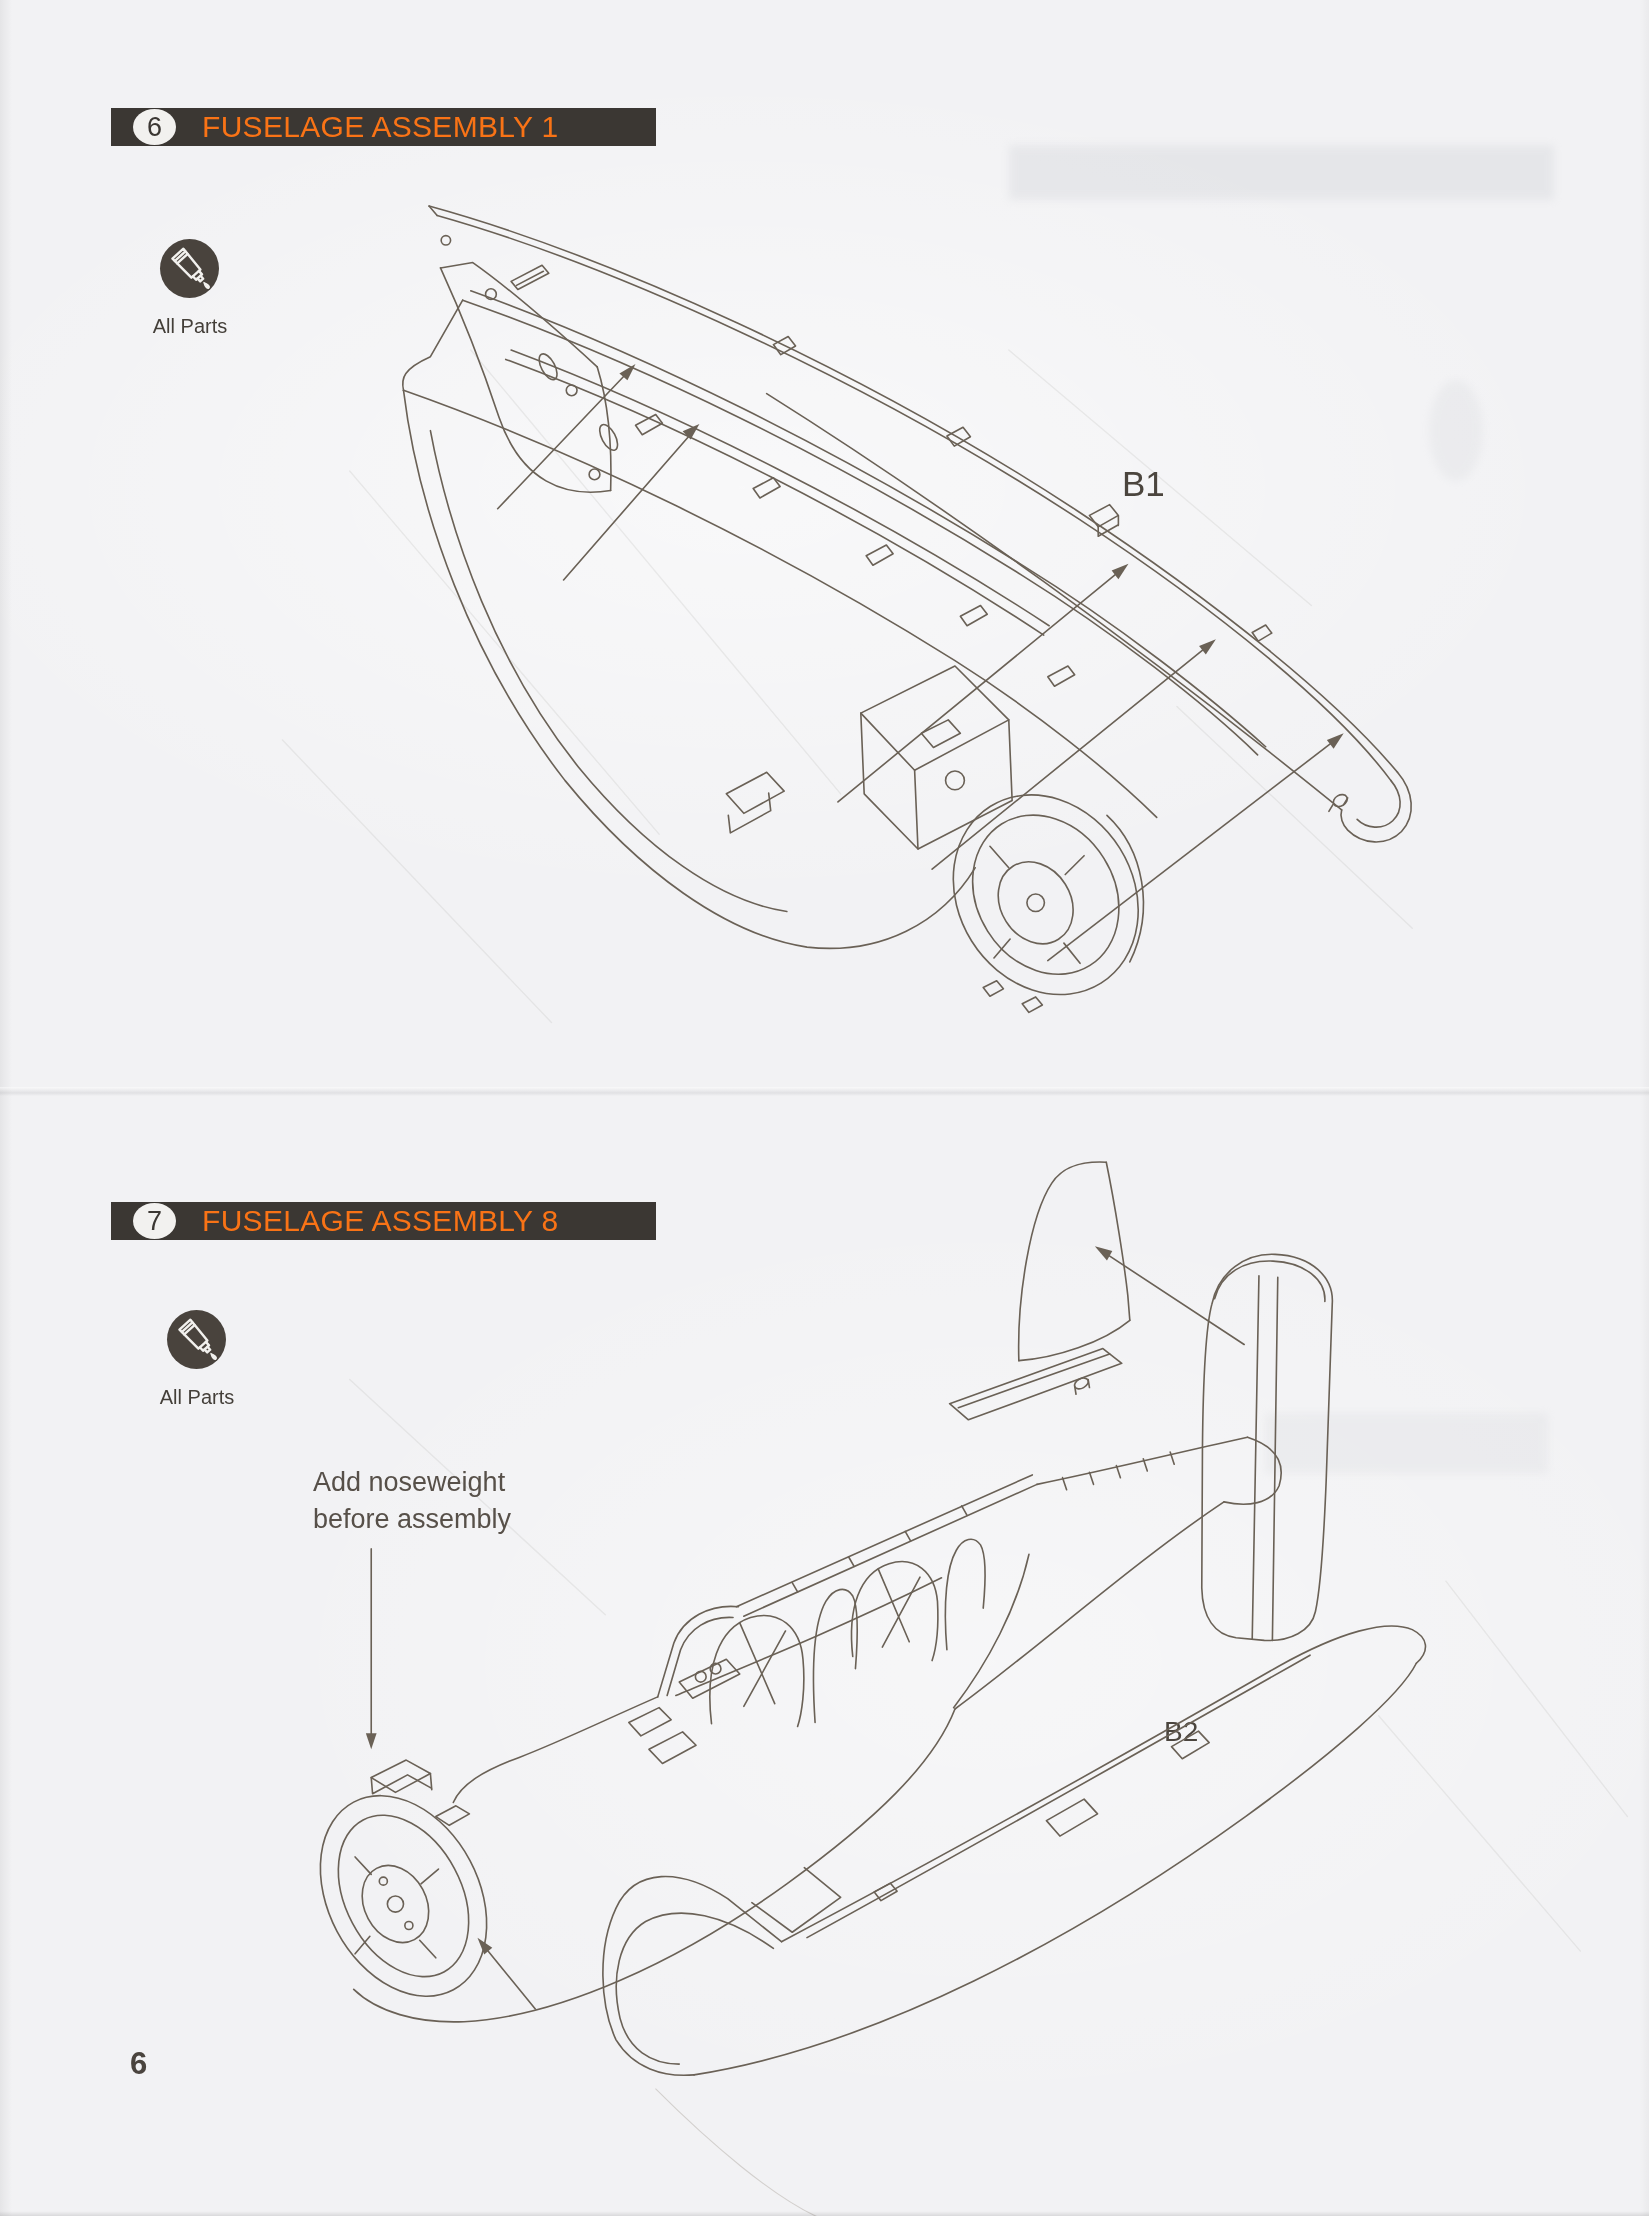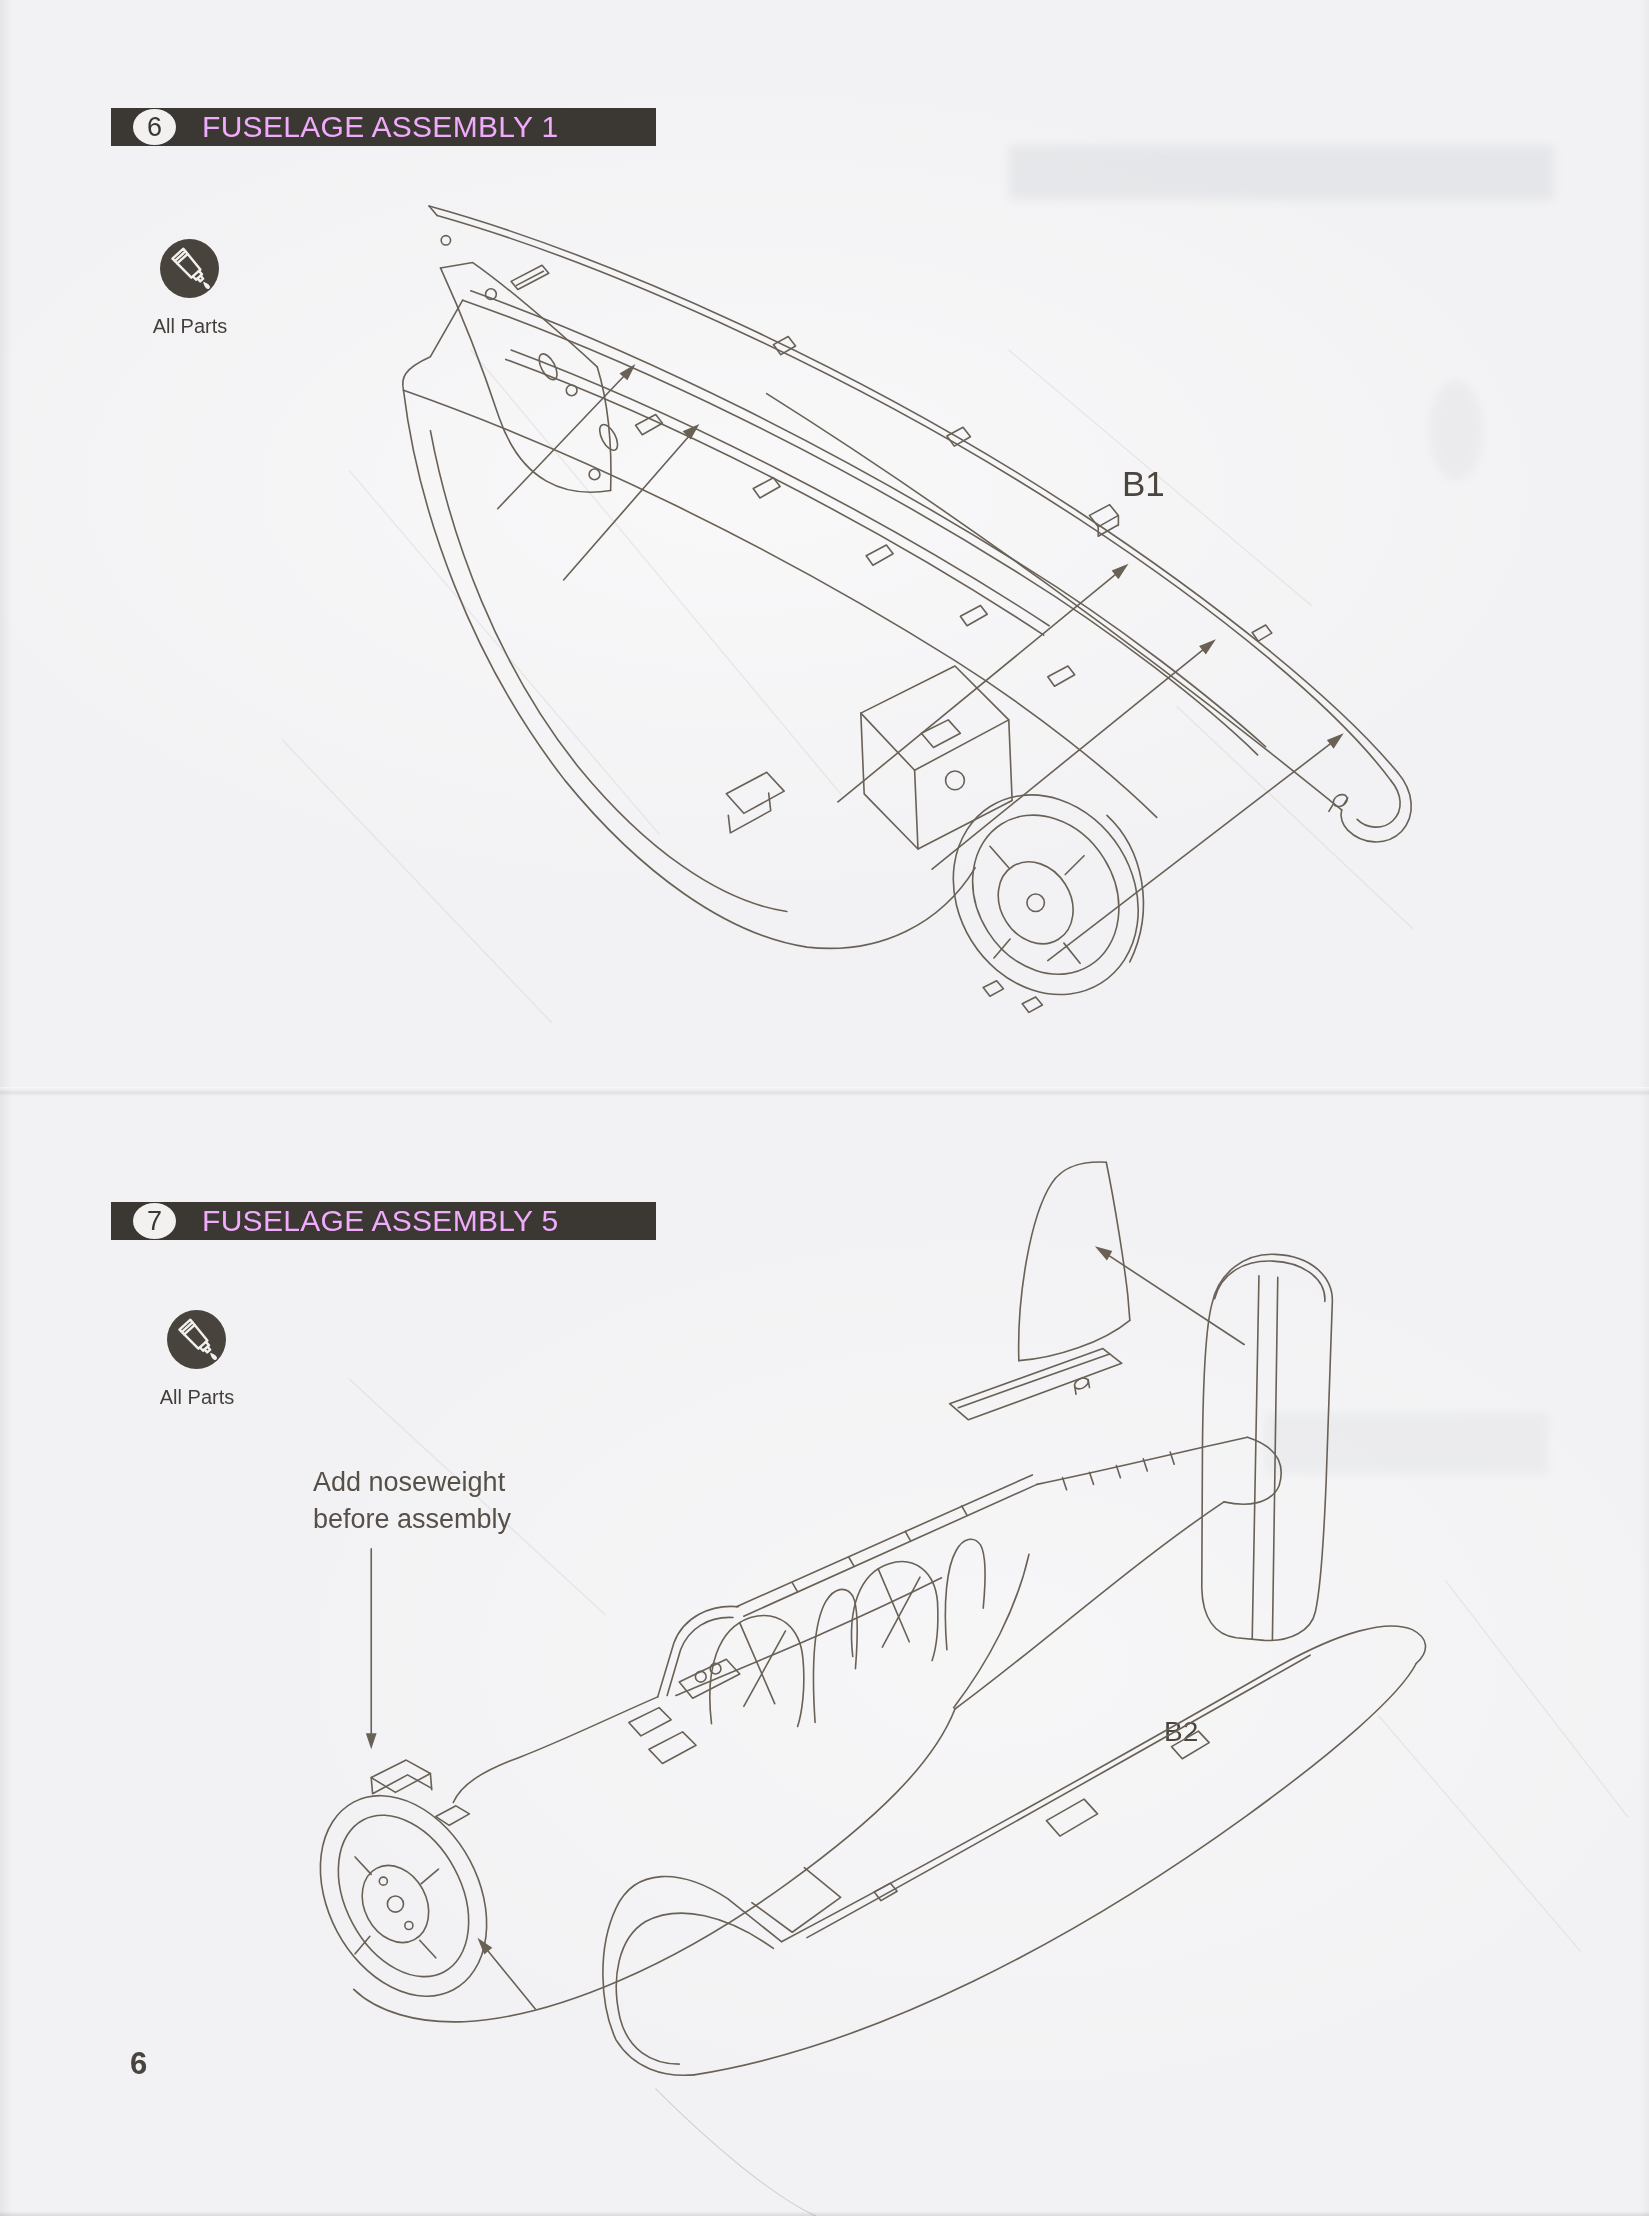--- a/index.html
+++ b/index.html
@@ -30,21 +30,21 @@
     background:#3b3733;
     display:flex;align-items:center;
   }
   .step-bar .badge{
     position:absolute;left:22px;top:1.3px;width:43px;height:36px;
     background:#f2f1ef;border-radius:50%;
     display:flex;align-items:center;justify-content:center;
     color:#3b3733;font-size:27px;
   }
   .step-bar .bar-title{
-    color:#f0abfc;font-size:30px;letter-spacing:0.3px;
+    color:#f97316;font-size:30px;letter-spacing:0.3px;
     padding-left:91px;white-space:nowrap;
   }
   .allparts{position:absolute;}
   .ap-circle{
     width:59px;height:59px;border-radius:50%;background:#49433d;
     display:flex;align-items:center;justify-content:center;
   }
   .ap-label{
     margin-top:17px;text-align:center;width:128px;margin-left:-34px;
     color:#443f39;font-size:20px;
@@ -186,21 +186,21 @@
     <polygon class="head" points="1808,950 1793,973 1783,960"></polygon>
     <line x1="1558" y1="1428" x2="1992" y2="1095"></line>
     <polygon class="head" points="1998,1090 1983,1113 1973,1100"></polygon>
   </g>
 </svg>
 
 <div class="step-bar" style="top:1202px;">
   <span class="badge">
     <span>7</span>
   </span>
-  <span class="bar-title">FUSELAGE ASSEMBLY 5</span>
+  <span class="bar-title">FUSELAGE ASSEMBLY 8</span>
 </div>
 
 <div class="allparts" style="left:167px;top:1310px;">
   <div class="ap-circle">
     <svg width="59" height="59" viewBox="0 0 88 88">
       <g transform="rotate(-42 44 44)" stroke="#f2f1ee" stroke-width="3.6" fill="none" stroke-linejoin="round" stroke-linecap="round">
         <path d="M35,16 L57,16 L55,56 L37,56 Z"></path>
         <line x1="35.5" y1="21" x2="56.5" y2="21"></line>
         <line x1="35.5" y1="26" x2="56.2" y2="26"></line>
         <path d="M40,56 L40,63 L52,63 L52,56"></path>

